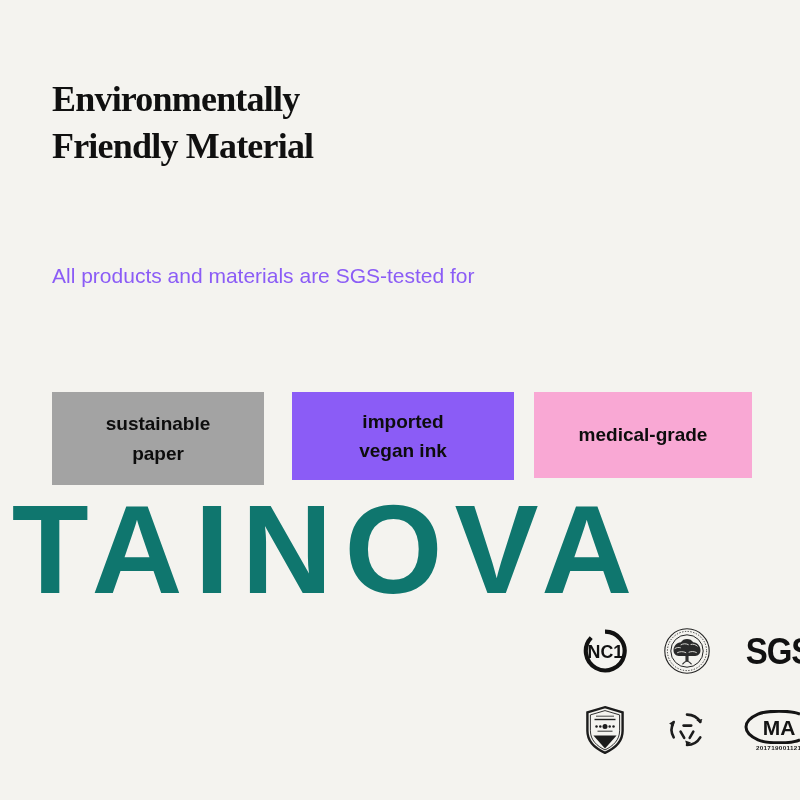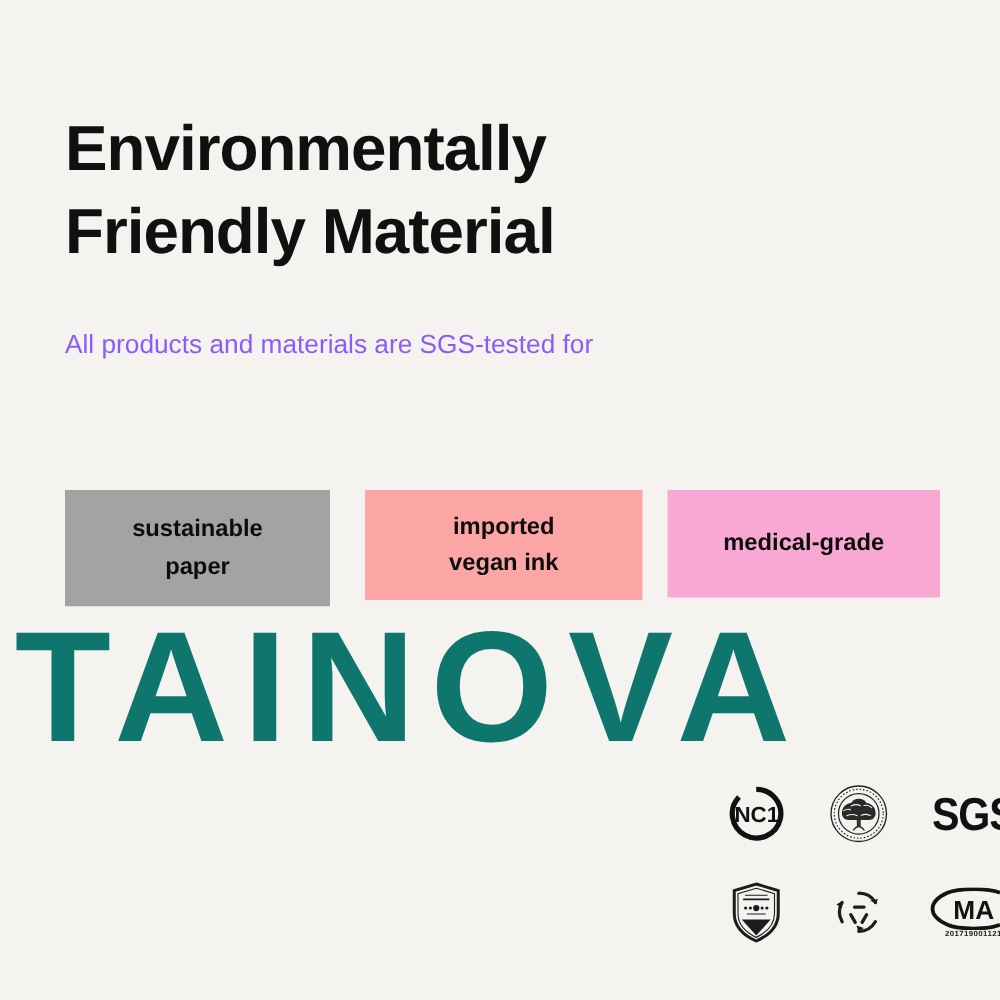--- a/index.html
+++ b/index.html
@@ -40,23 +40,23 @@
     white-space: nowrap;
     z-index: 0;
   }
 
   
   .headline {
     position: absolute;
     left: 52px;
     top: 52px;
     width: 660px;
-    font-family: Liberation Sans, sans-serif;
-    font-weight: bold;
-    font-size: 51px;
+    font-family: Liberation Serif, serif;
+    font-weight: bold;
+    font-size: 36px;
     line-height: 1.30;
     letter-spacing: -0.8px;
     color: #101010;
     z-index: 2;
   }
   .headline .line { display: block; }
 
   
   .subtitle {
     position: absolute;
@@ -92,21 +92,21 @@
     font-weight: bold;
     font-size: 19px;
     line-height: 1.55;
     color: #0d0d0d;
     text-align: center;
     box-sizing: border-box;
   }
   .tag .tline { display: block; }
 
   .tag-0 { left: 0px;   width: 212px; height: 93px; background: #a3a3a3; }
-  .tag-1 { left: 240px; width: 222px; height: 88px; background: #fca5a5; }
+  .tag-1 { left: 240px; width: 222px; height: 88px; background: #8b5cf6; }
   .tag-2 { left: 482px; width: 218px; height: 86px; background: #f9a8d4; }
 
   
   .certs {
     position: absolute;
     left: 574px;
     top: 622px;
     width: 206px;
     height: 122px;
     display: grid;

